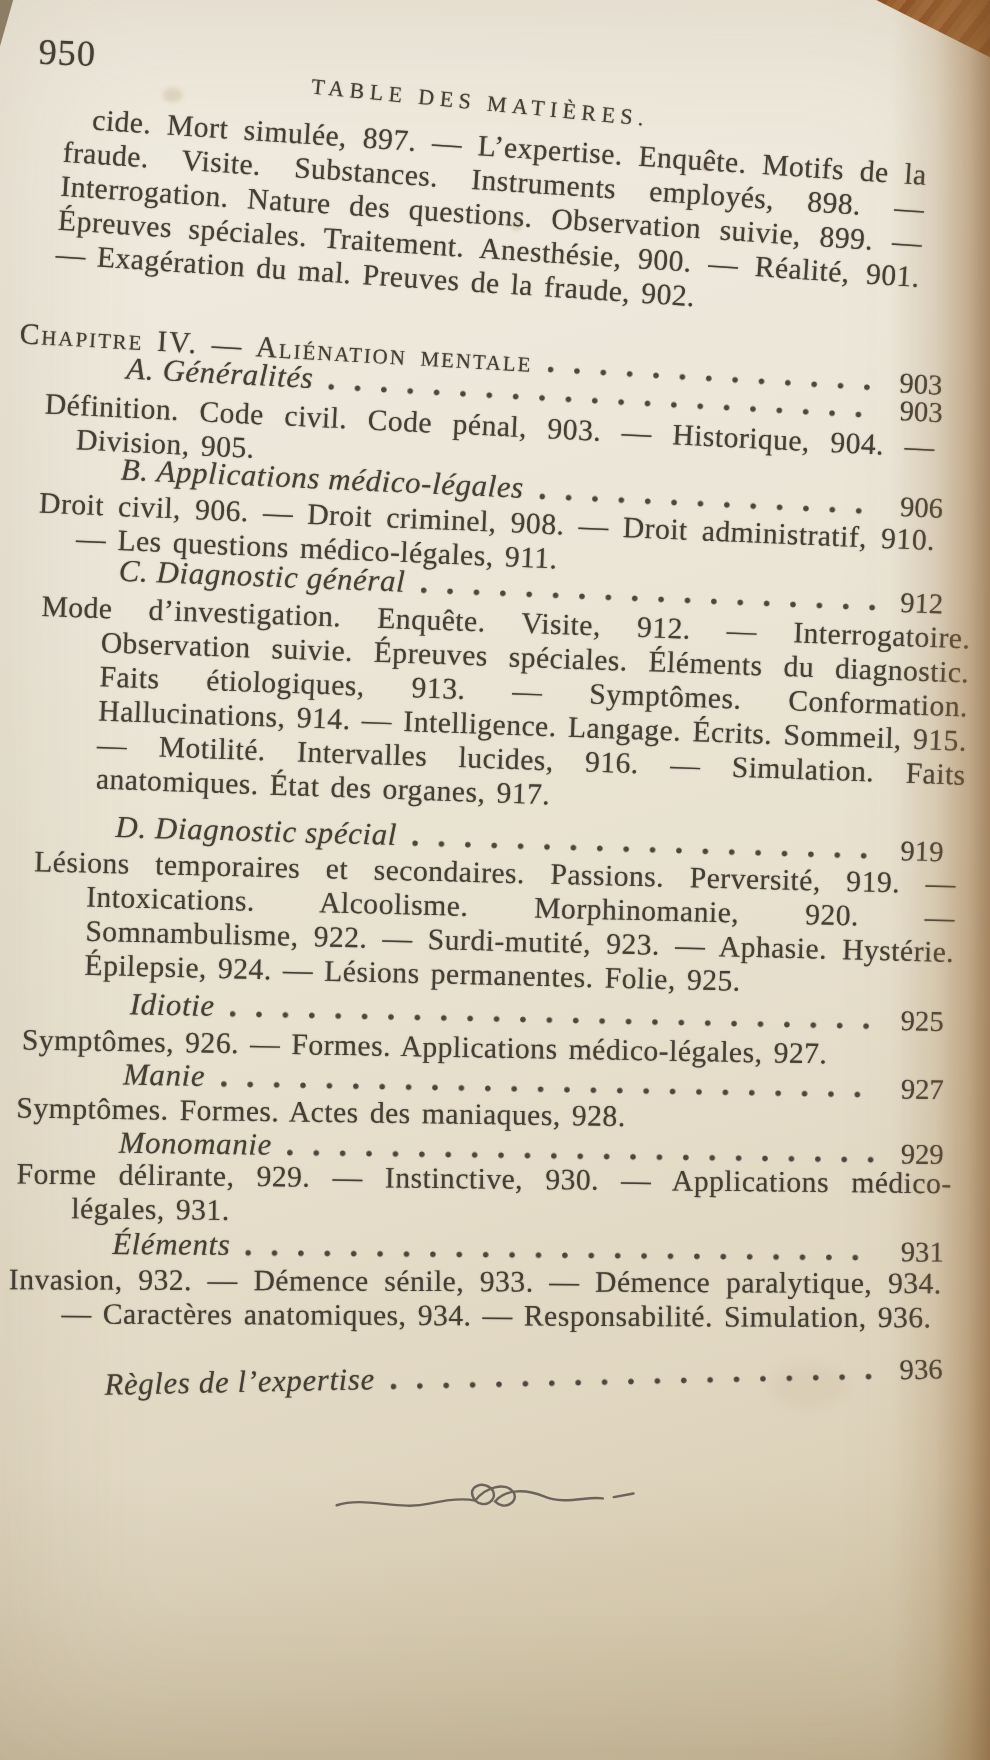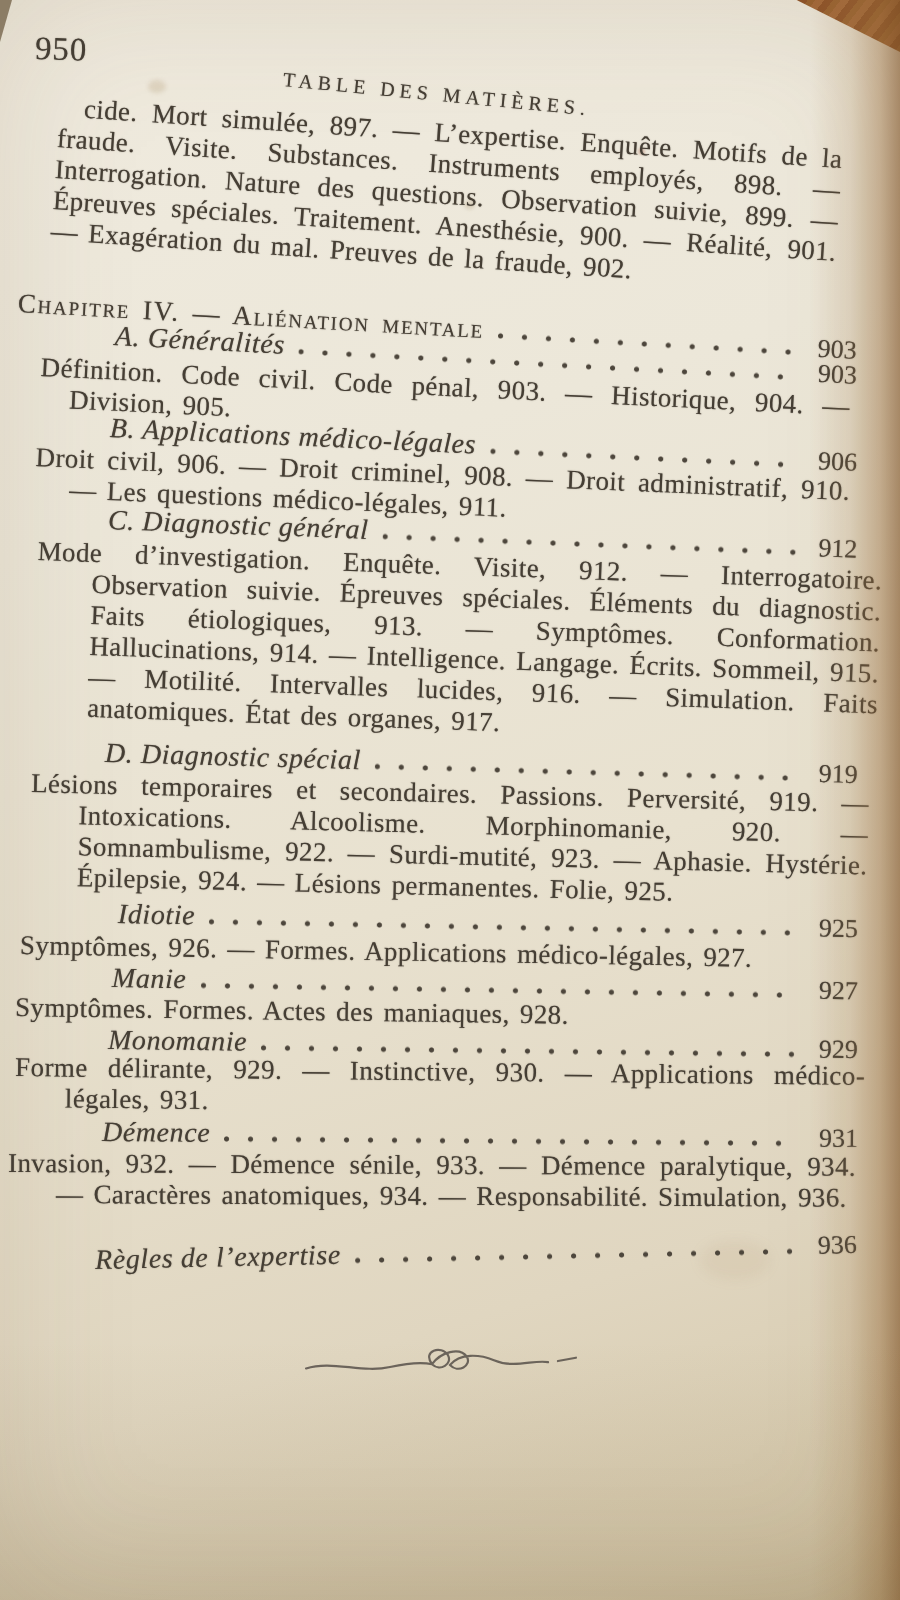--- a/index.html
+++ b/index.html
@@ -136,21 +136,21 @@
 
     <div class="abs row" style="left:108px;top:1024px;width:750px;--r:0.7deg">
       <span class="sec">Monomanie</span>
       <span class="leader"></span>
       <span class="pnum">929</span>
     </div>
 
     <div class="abs para" style="left:15px;top:1052px;width:800px;--r:0.6deg;padding-left:50px;text-indent:-50px">Forme délirante, 929. — Instinctive, 930. — Applications médico-légales, 931.</div>
 
     <div class="abs row" style="left:102px;top:1116px;width:756px;--r:0.45deg">
-      <span class="sec">Démence</span>
+      <span class="sec">Éléments</span>
       <span class="leader"></span>
       <span class="pnum">931</span>
     </div>
 
     <div class="abs para" style="left:8px;top:1148px;width:800px;--r:0.25deg;padding-left:48px;text-indent:-48px">Invasion, 932. — Démence sénile, 933. — Démence paralytique, 934. — Caractères anatomiques, 934. — Responsabilité. Simulation, 936.</div>
 
     <div class="abs row" style="left:95px;top:1244px;width:762px;--r:-1.2deg">
       <span class="sec">Règles de l’expertise</span>
       <span class="leader"></span>
       <span class="pnum">936</span>

